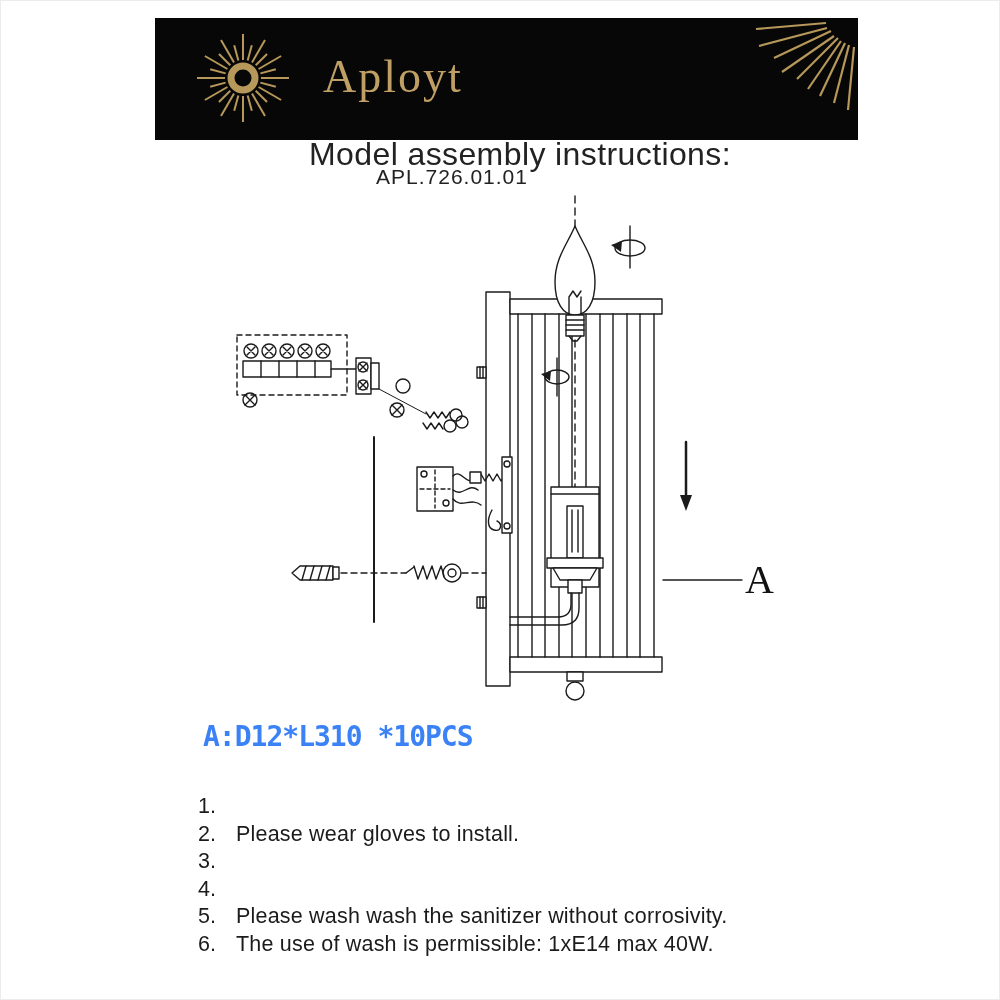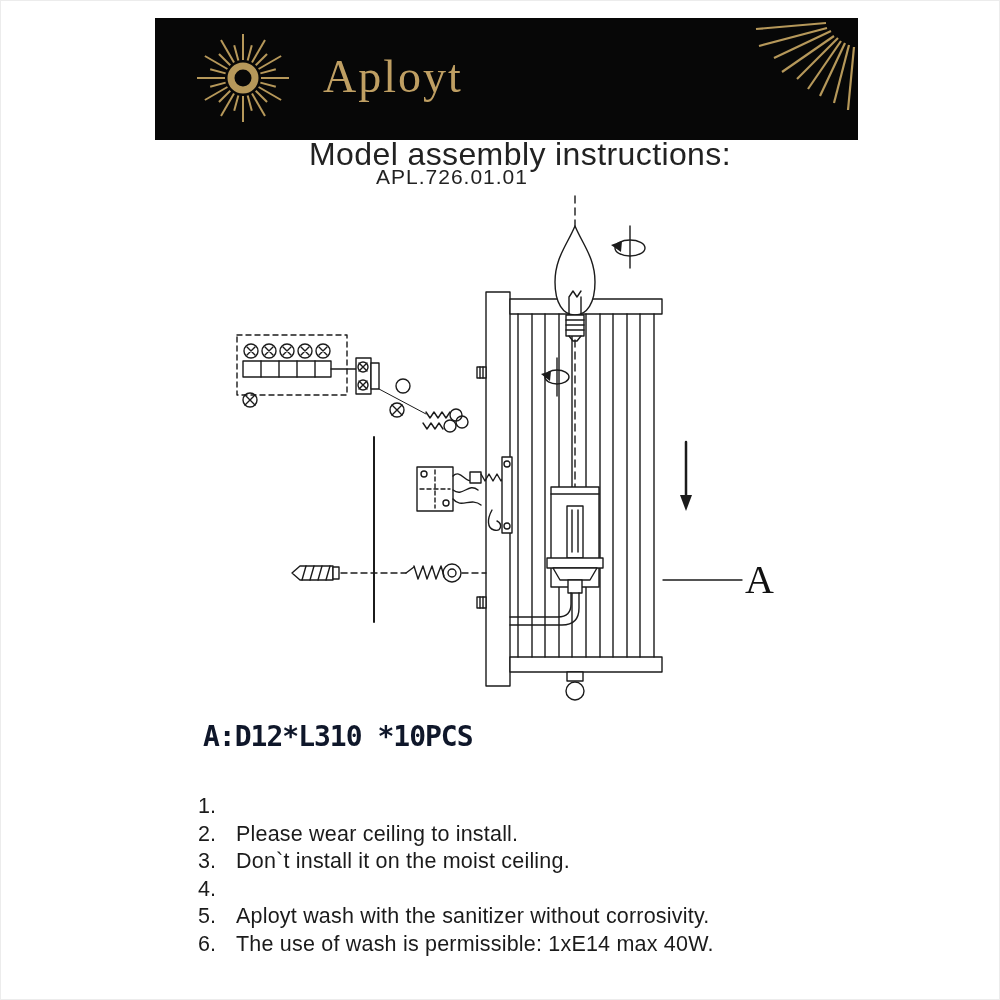--- a/index.html
+++ b/index.html
@@ -33,21 +33,21 @@
   .diagram { position:absolute; left:0; top:0; width:1000px; height:1000px; }
 
   .a-label {
     position:absolute; left:745px; top:556px;
     font-family:"Liberation Serif", serif; font-size:40px; color:#111;
   }
 
   .spec {
     position:absolute; left:203px; top:720px;
     font-family:"DejaVu Sans Mono", monospace; font-weight:700;
-    font-size:28px; letter-spacing:-1px; color:#0f172a;
+    font-size:28px; letter-spacing:-1px; color:#3b82f6;
   }
 
   .list { position:absolute; left:198px; top:794px; width:660px; }
   .row { display:flex; height:27.6px; align-items:baseline; font-size:21.5px; }
   .num { width:38px; flex:0 0 38px; }
   .txt { letter-spacing:0.2px; white-space:nowrap; }
 </style>
 </head>
 <body>
 
@@ -229,32 +229,31 @@
   <div class="a-label">A</div>
 
   <div class="spec">A:D12*L310 *10PCS</div>
 
   <div class="list">
     <div class="row">
       <span class="num">1.</span>
     </div>
     <div class="row">
       <span class="num">2.</span>
-      <span class="txt">Please wear ceiling to install.</span>
+      <span class="txt">Please wear gloves to install.</span>
     </div>
     <div class="row">
       <span class="num">3.</span>
-      <span class="txt">Don`t install it on the moist ceiling.</span>
     </div>
     <div class="row">
       <span class="num">4.</span>
     </div>
     <div class="row">
       <span class="num">5.</span>
-      <span class="txt">Aployt wash with the sanitizer without corrosivity.</span>
+      <span class="txt">Please wash wash the sanitizer without corrosivity.</span>
     </div>
     <div class="row">
       <span class="num">6.</span>
       <span class="txt">The use of wash is permissible: 1xE14 max 40W.</span>
     </div>
   </div>
 
 </div>
 
 </body></html>

